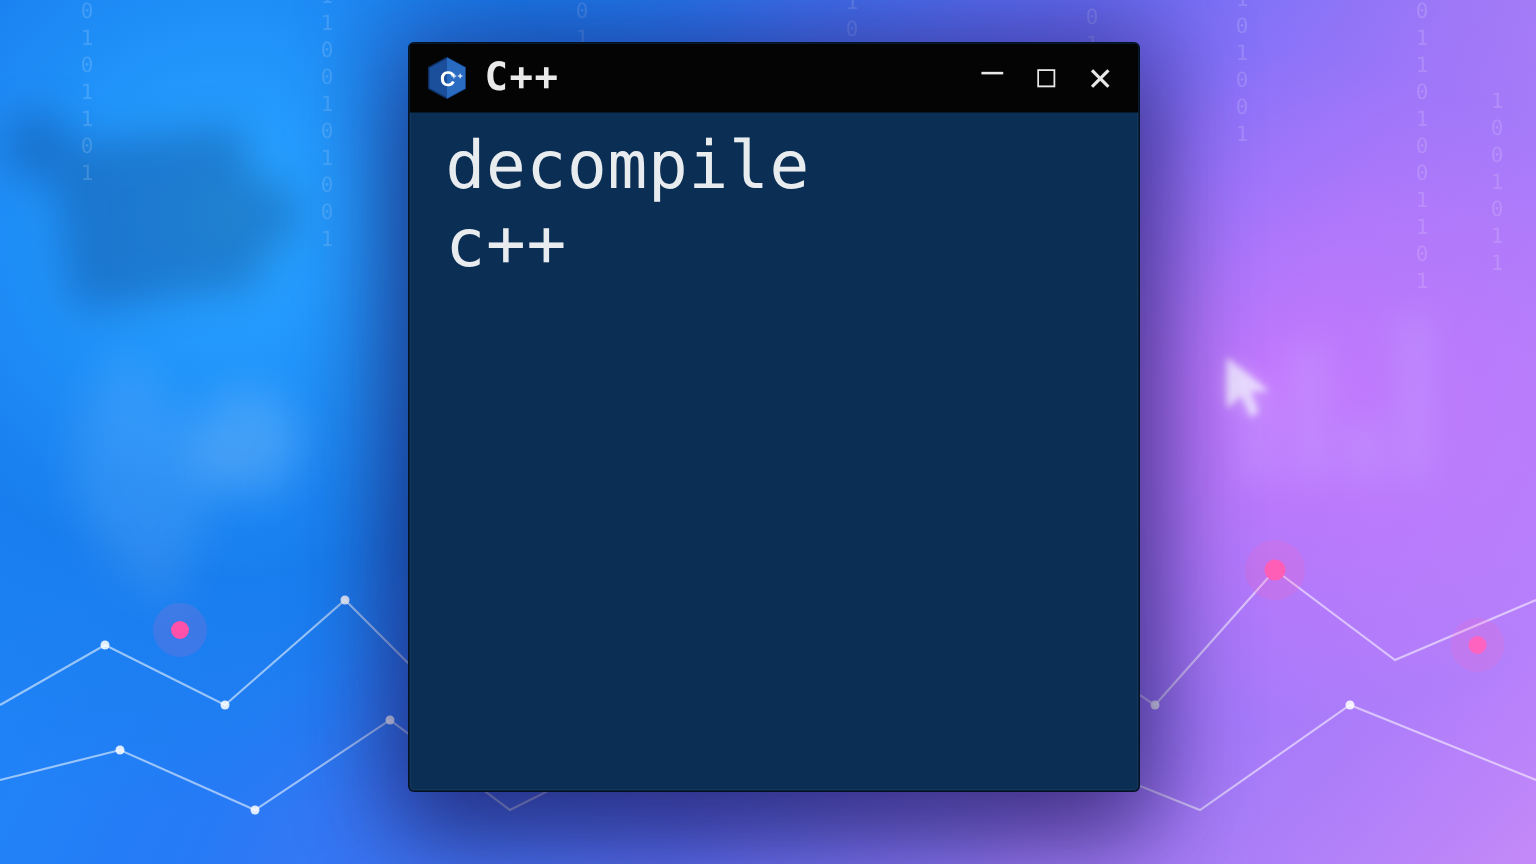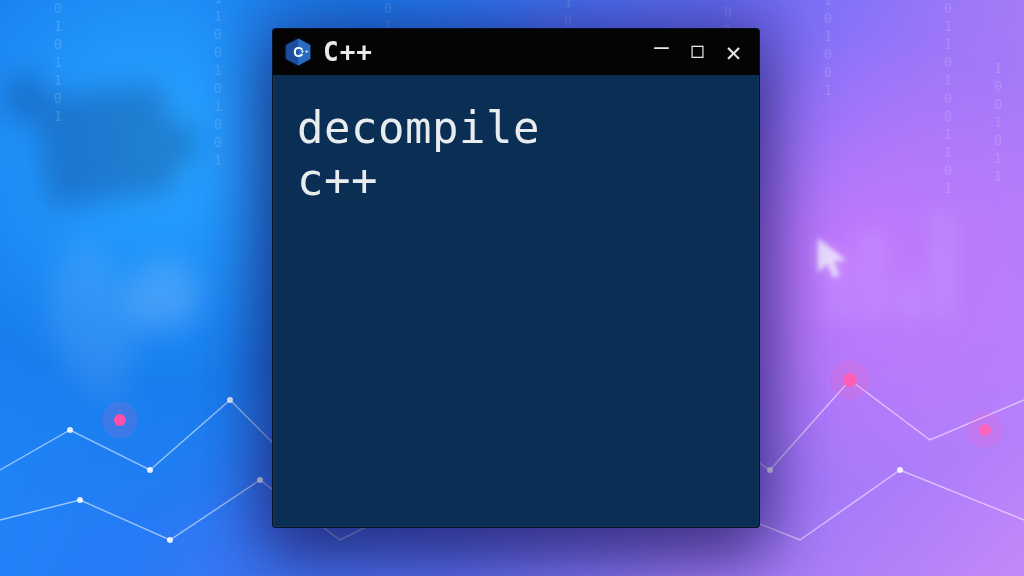--- a/index.html
+++ b/index.html
@@ -72,21 +72,21 @@
   }
   .titlebar .title { flex: 0 0 auto; }
   .titlebar .spacer { flex: 1 1 auto; }
   .winbtn { width:26px; text-align:center; font: 400 24px/1 "DejaVu Sans Mono",monospace; color:#e8e8e8; }
   .winbtn.min{transform:translateY(-5px);}
   .winbtn.max{font-size:20px;transform:translateY(-2px);}
   .winbtn.close{font-size:26px;}
   .logo { width:30px;height:30px;flex:0 0 30px; }
   .body {
     flex:1 1 auto;
-    padding: 27px 12px 12px 24px;
+    padding: 10px 12px 12px 24px;
     color:#e8ecef;
     font: 400 44px/1.18 "DejaVu Sans Mono","Consolas",monospace;
     letter-spacing: 0.5px;
     white-space: pre;
   }
 </style>
 </head>
 <body>
 
 <div class="bg"></div>

